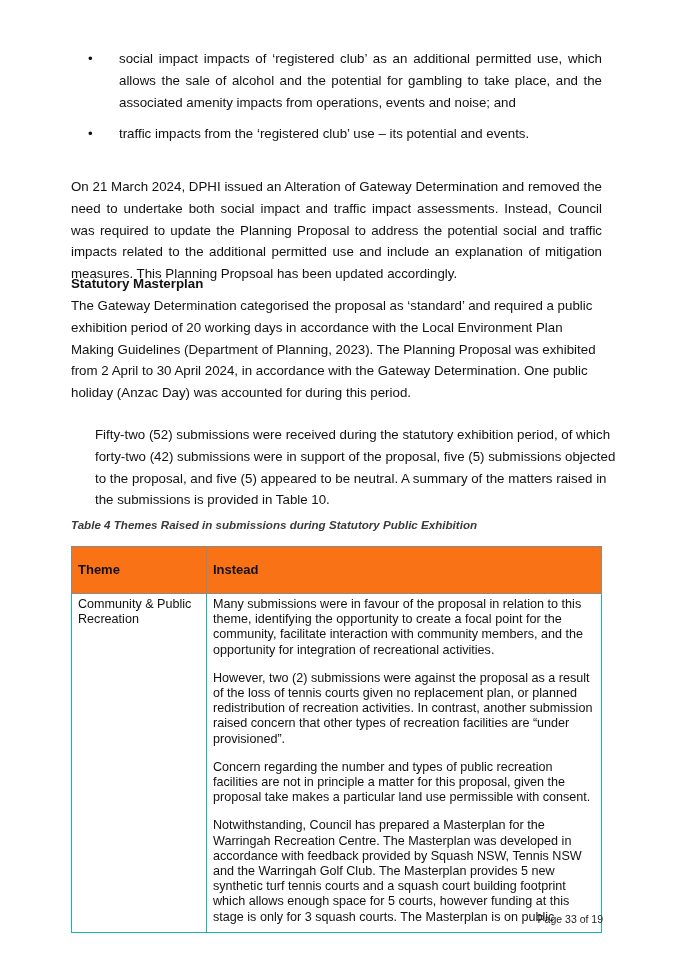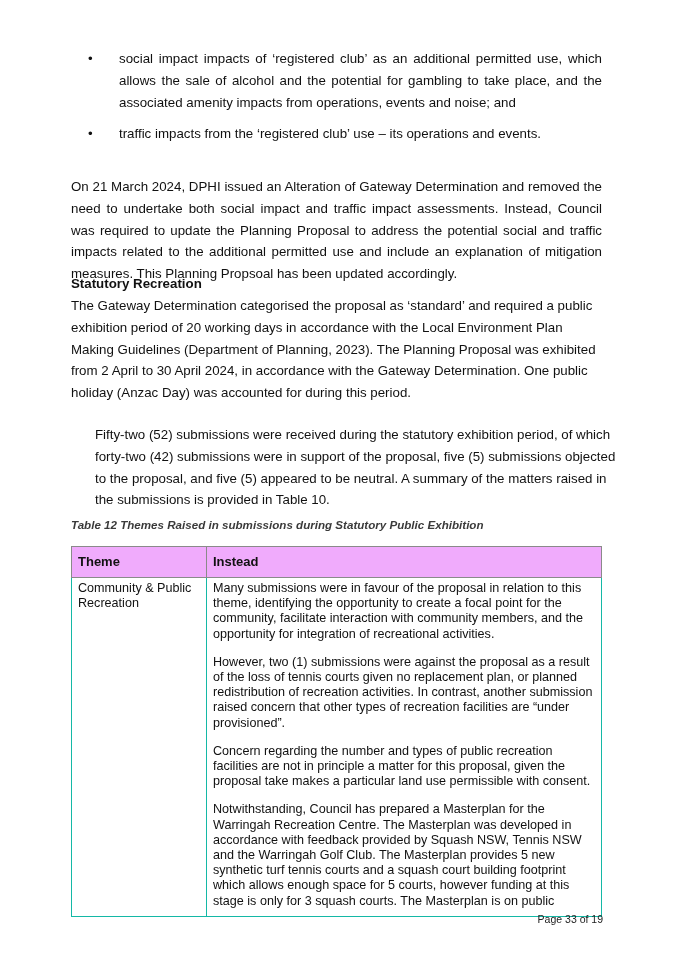--- a/index.html
+++ b/index.html
@@ -8,66 +8,66 @@
     .page { position: absolute; left: 0; top: 0; width: 675px; height: 955px; }
     .p { position: absolute; left: 71px; width: 531px; font-size: 13.3px; line-height: 21.8px; margin: 0; }
     .justify { text-align: justify; text-align-last: left; margin-top: 21px; }
     .bullet-row { position: absolute; left: 71px; width: 531px; font-size: 13.3px; line-height: 21.8px; }
     .bullet-dot { position: absolute; left: 17px; top: 0; }
     .bullet-text { margin-left: 48px; text-align: justify; text-align-last: left; }
     .heading { font-weight: bold; }
     .caption { position: absolute; left: 71px; top: 518px; font-size: 11.6px; font-weight: bold; font-style: italic; color: #3a3a3a; }
     table.themes { position: absolute; left: 71px; top: 546px; width: 531px; border-collapse: collapse;
                    font-size: 12.6px; line-height: 15.2px; }
-    table.themes th { background: #f0abfc; text-align: left; font-weight: bold; height: 30px;
-                      padding: 0 6px; border: 1px solid #8a8a8a; color: #111; font-size: 13px; }
+    table.themes th { background: #f97316; text-align: left; font-weight: bold; height: 30px;
+                      padding: 8px 6px; border: 1px solid #8a8a8a; color: #111; font-size: 13px; }
     table.themes td { vertical-align: top; border: 1px solid #14b8a6; padding: 3px 6px 0 6px; }
     td.theme-cell { width: 122px; }
     td.analysis-cell { height: 318px; }
     .analysis-para { margin: 0 0 13px 0; }
     .analysis-para:last-child { margin-bottom: 7px; }
     .footer { position: absolute; right: 72px; top: 913px; font-size: 10.5px; color: #222; }
   </style>
 </head>
 <body>
 
 <div class="page">
 
   <div class="bullet-row" style="top:48px;">
     <span class="bullet-dot">•</span>
     <div class="bullet-text">social impact impacts of ‘registered club’ as an additional permitted use, which allows the sale of alcohol and the potential for gambling to take place, and the associated amenity impacts from operations, events and noise; and</div>
   </div>
 
   <div class="bullet-row" style="top:123px;">
     <span class="bullet-dot">•</span>
-    <div class="bullet-text">traffic impacts from the ‘registered club’ use – its operations and events.</div>
+    <div class="bullet-text">traffic impacts from the ‘registered club’ use – its potential and events.</div>
   </div>
 
   <p class="p justify" style="top:155px;">On 21 March 2024, DPHI issued an Alteration of Gateway Determination and removed the need to undertake both social impact and traffic impact assessments. Instead, Council was required to update the Planning Proposal to address the potential social and traffic impacts related to the additional permitted use and include an explanation of mitigation measures. This Planning Propsoal has been updated accordingly.</p>
 
-  <div class="p heading" style="top:273px;">Statutory Recreation</div>
+  <div class="p heading" style="top:273px;">Statutory Masterplan</div>
   <p class="p" style="top:295px;">The Gateway Determination categorised the proposal as ‘standard’ and required a public exhibition period of 20 working days in accordance with the Local Environment Plan Making Guidelines (Department of Planning, 2023). The Planning Proposal was exhibited from 2 April to 30 April 2024, in accordance with the Gateway Determination. One public holiday (Anzac Day) was accounted for during this period.</p>
 
   <p class="p" style="top:424px;margin-left:24px;">Fifty-two (52) submissions were received during the statutory exhibition period, of which forty-two (42) submissions were in support of the proposal, five (5) submissions objected to the proposal, and five (5) appeared to be neutral. A summary of the matters raised in the submissions is provided in Table 10.</p>
 
-  <div class="caption">Table 12 Themes Raised in submissions during Statutory Public Exhibition</div>
+  <div class="caption">Table 4 Themes Raised in submissions during Statutory Public Exhibition</div>
 
   <table class="themes">
     <thead>
       <tr>
         <th>Theme</th>
         <th>Instead</th>
       </tr>
     </thead>
     <tbody>
       <tr>
         <td class="theme-cell">Community &amp; Public Recreation</td>
         <td class="analysis-cell">
           <p class="analysis-para">Many submissions were in favour of the proposal in relation to this theme, identifying the opportunity to create a focal point for the community, facilitate interaction with community members, and the opportunity for integration of recreational activities.</p>
-          <p class="analysis-para">However, two (1) submissions were against the proposal as a result of the loss of tennis courts given no replacement plan, or planned redistribution of recreation activities. In contrast, another submission raised concern that other types of recreation facilities are “under provisioned”.</p>
+          <p class="analysis-para">However, two (2) submissions were against the proposal as a result of the loss of tennis courts given no replacement plan, or planned redistribution of recreation activities. In contrast, another submission raised concern that other types of recreation facilities are “under provisioned”.</p>
           <p class="analysis-para">Concern regarding the number and types of public recreation facilities are not in principle a matter for this proposal, given the proposal take makes a particular land use permissible with consent.</p>
           <p class="analysis-para">Notwithstanding, Council has prepared a Masterplan for the Warringah Recreation Centre. The Masterplan was developed in accordance with feedback provided by Squash NSW, Tennis NSW and the Warringah Golf Club. The Masterplan provides 5 new synthetic turf tennis courts and a squash court building footprint which allows enough space for 5 courts, however funding at this stage is only for 3 squash courts. The Masterplan is on public</p>
         </td>
       </tr>
     </tbody>
   </table>
 
   <div class="footer">Page 33 of 19</div>
 </div>
 

